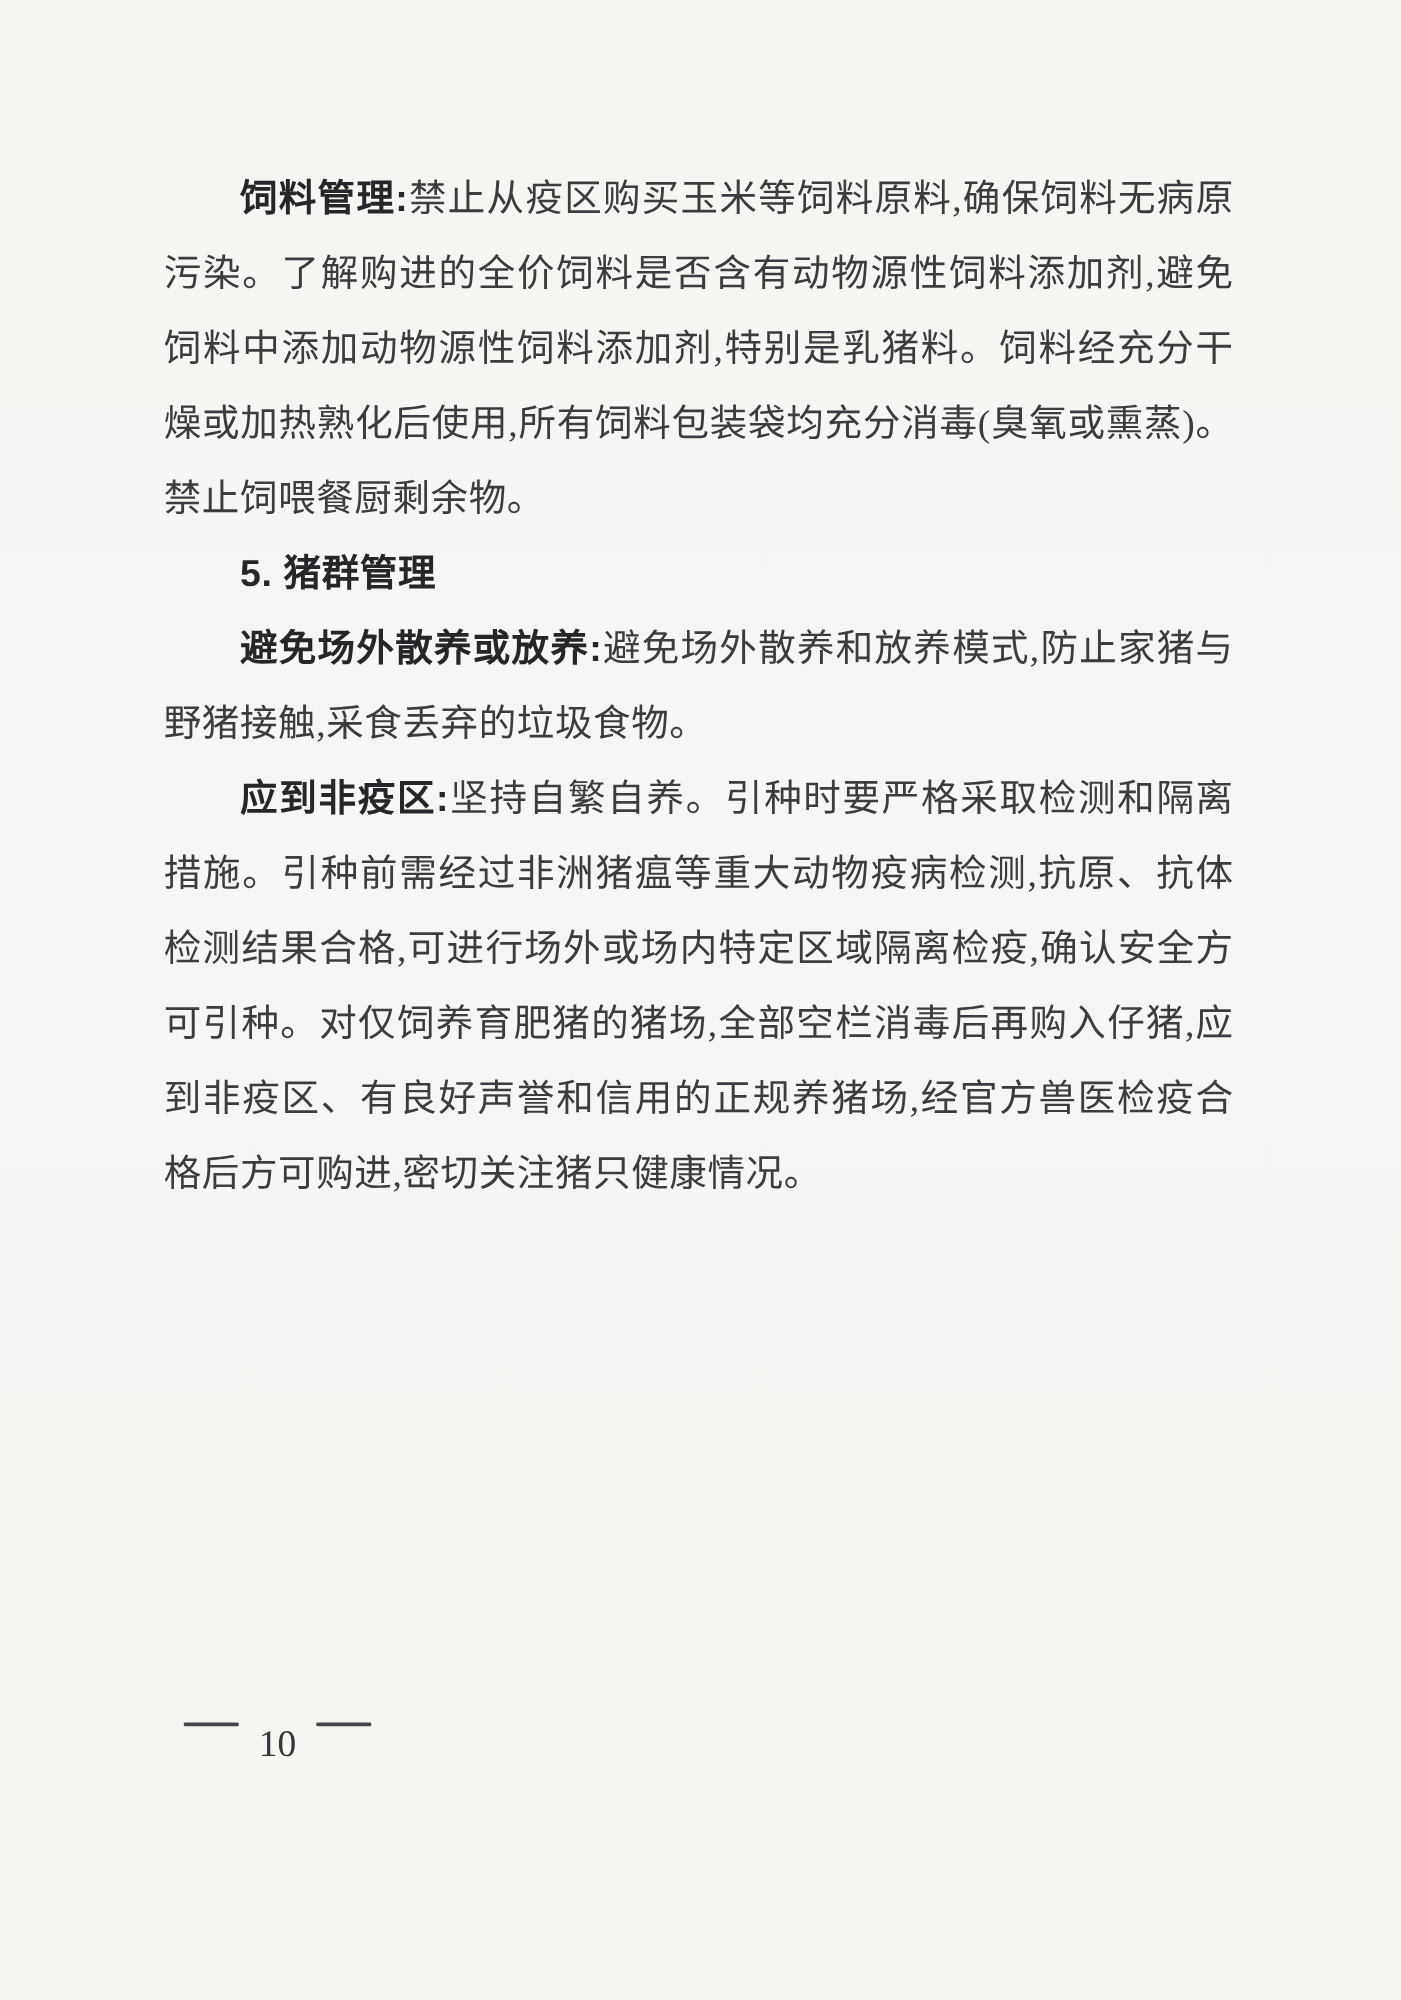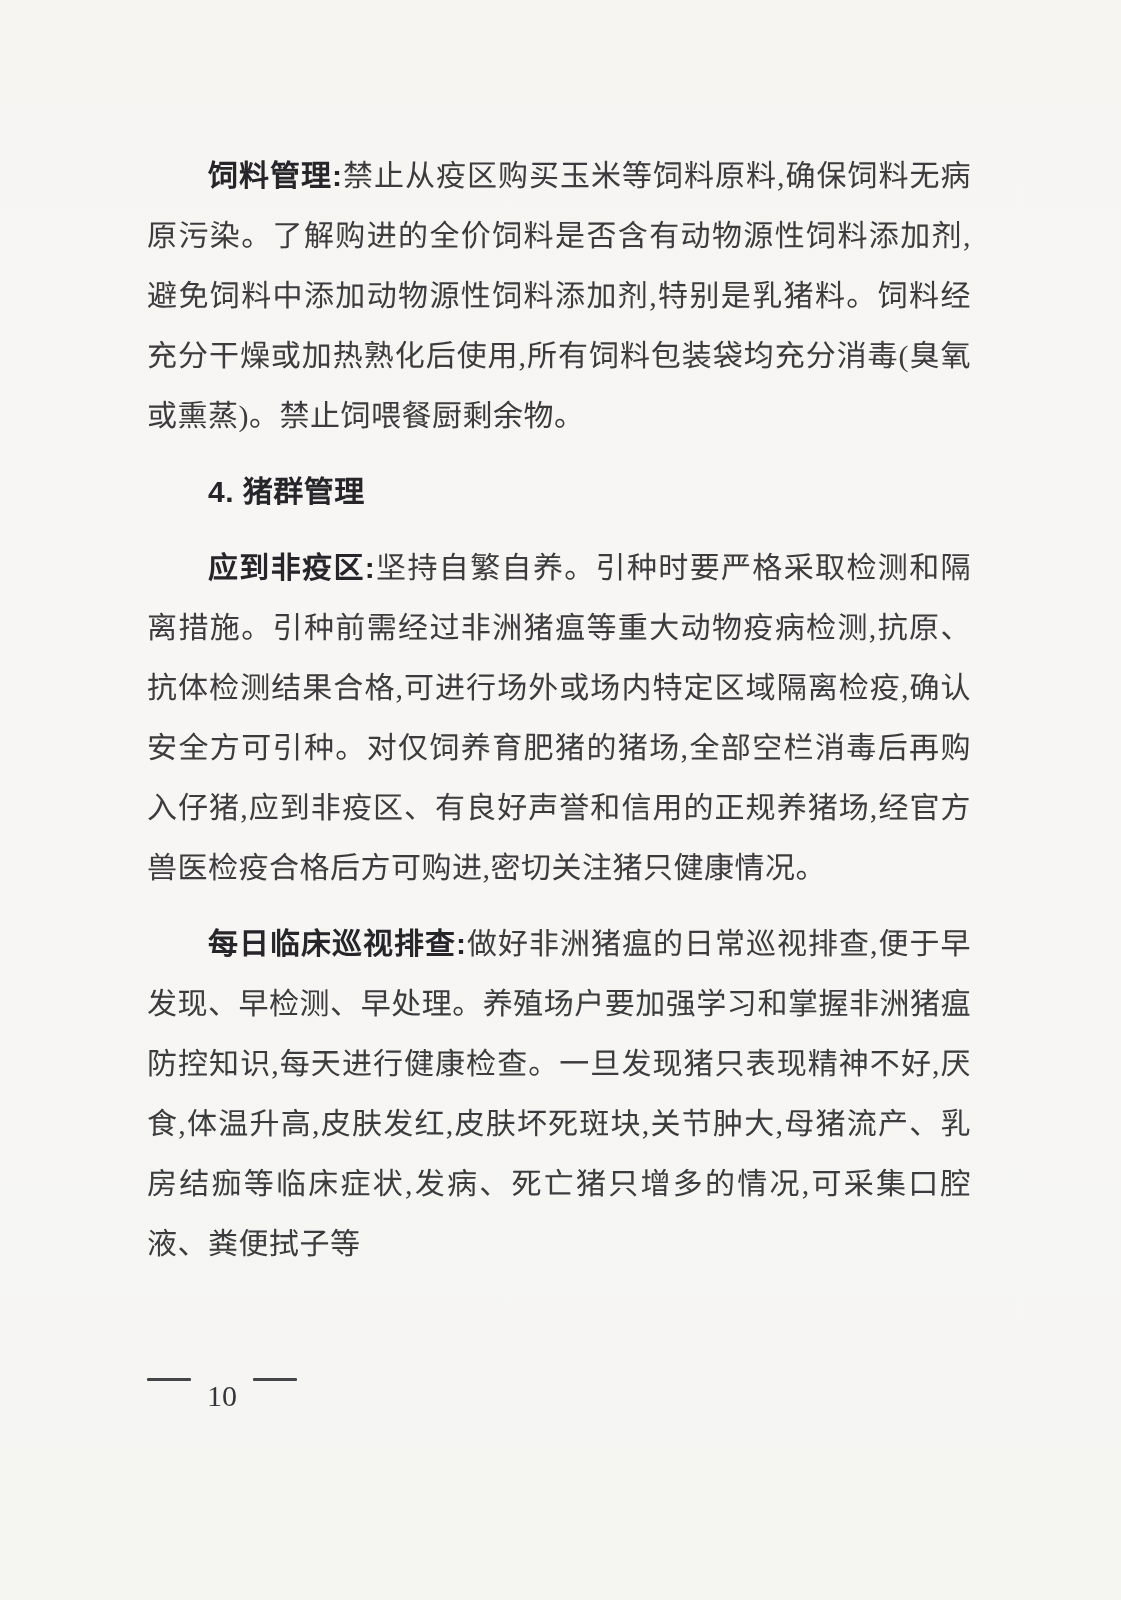--- a/index.html
+++ b/index.html
@@ -25,21 +25,21 @@
     font-size: 30px;
     line-height: 60px;
     color: #3c3c3e;
     text-align: justify;
     text-justify: inter-ideograph;
     word-break: break-all;
     overflow-wrap: anywhere;
     letter-spacing: 0.5px;
   }
   .para {
-    margin: 16px;
+    margin: 0;
     text-indent: 61px;
   }
   .lead {
     font-family: "Liberation Sans", "DejaVu Sans", sans-serif;
     font-weight: 700;
     color: #26262a;
   }
   .heading {
     font-family: "Liberation Sans", "DejaVu Sans", sans-serif;
     font-weight: 700;
@@ -68,27 +68,27 @@
 </style>
 </head>
 <body>
 
 <div class="page">
 
   <main class="text-block">
 
     <p class="para"><strong class="lead">饲料管理:</strong><span>禁止从疫区购买玉米等饲料原料,确保饲料无病原污染。了解购进的全价饲料是否含有动物源性饲料添加剂,避免饲料中添加动物源性饲料添加剂,特别是乳猪料。饲料经充分干燥或加热熟化后使用,所有饲料包装袋均充分消毒(臭氧或熏蒸)。禁止饲喂餐厨剩余物。</span></p>
 
-    <p class="para heading">4. 猪群管理</p>
+    <p class="para heading">5. 猪群管理</p>
 
+    <p class="para"><strong class="lead">避免场外散养或放养:</strong><span>避免场外散养和放养模式,防止家猪与野猪接触,采食丢弃的垃圾食物。</span></p>
 
 
     <p class="para"><strong class="lead">应到非疫区:</strong><span>坚持自繁自养。引种时要严格采取检测和隔离措施。引种前需经过非洲猪瘟等重大动物疫病检测,抗原、抗体检测结果合格,可进行场外或场内特定区域隔离检疫,确认安全方可引种。对仅饲养育肥猪的猪场,全部空栏消毒后再购入仔猪,应到非疫区、有良好声誉和信用的正规养猪场,经官方兽医检疫合格后方可购进,密切关注猪只健康情况。</span></p>
 
-    <p class="para"><strong class="lead">每日临床巡视排查:</strong><span>做好非洲猪瘟的日常巡视排查,便于早发现、早检测、早处理。养殖场户要加强学习和掌握非洲猪瘟防控知识,每天进行健康检查。一旦发现猪只表现精神不好,厌食,体温升高,皮肤发红,皮肤坏死斑块,关节肿大,母猪流产、乳房结痂等临床症状,发病、死亡猪只增多的情况,可采集口腔液、粪便拭子等</span></p>
 
   </main>
 
   <footer class="page-footer">
     <span class="footer-dash"></span>
     <span class="page-number">10</span>
     <span class="footer-dash"></span>
   </footer>
 
 </div>

